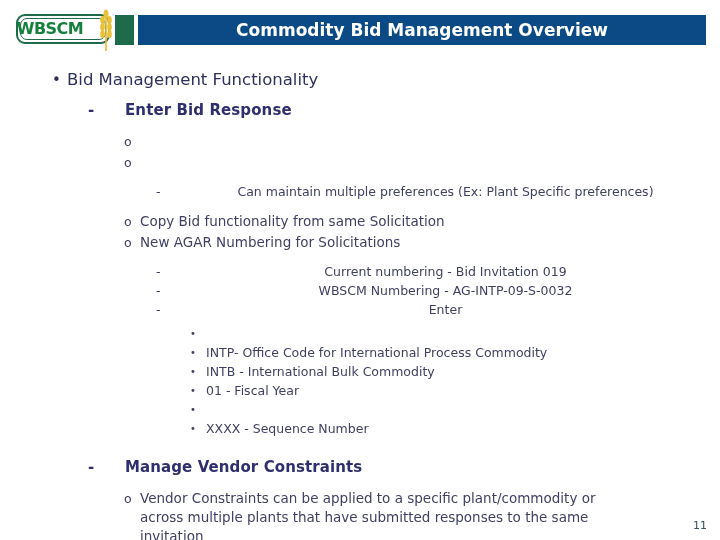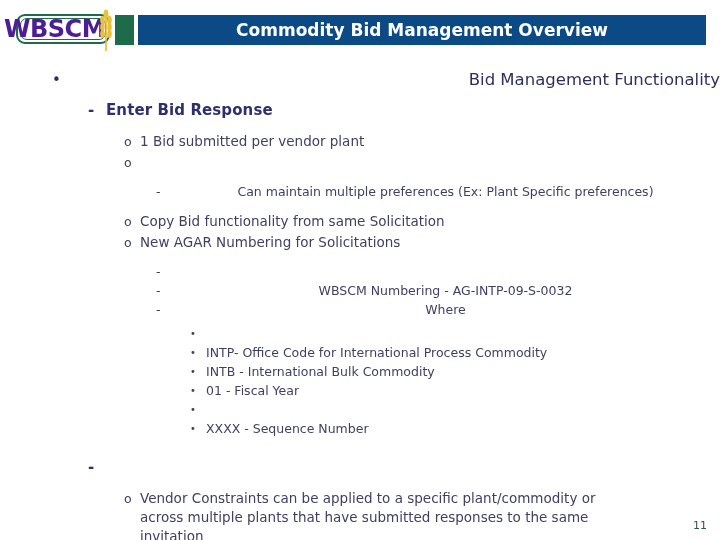--- a/index.html
+++ b/index.html
@@ -47,23 +47,23 @@
   .logo-text {
     position: absolute;
     left: 4px;
     top: 16px;
     width: 92px;
     height: 26px;
     line-height: 26px;
     text-align: center;
     font-family: "DejaVu Sans", sans-serif;
     font-weight: bold;
-    font-size: 24px;
+    font-size: 16px;
     letter-spacing: -0.5px;
-    color: #4c1d95;
+    color: #15803d;
     z-index: 3;
   }
   .wheat {
     position: absolute;
     left: 97px;
     top: 8px;
     width: 18px;
     height: 44px;
     z-index: 4;
   }
@@ -120,32 +120,32 @@
   }
 
   
   .lvl1 {
     font-size: 16.5px;
     color: #2f2f5e;
     margin: 4px 0 2px 0;
     padding-left: 52px;
   }
   .lvl1 .marker { width: 15px; font-size: 15px; line-height: 20px; }
-  .lvl1 .text   { line-height: 20px; text-align: right; }
+  .lvl1 .text   { line-height: 20px; }
 
   
   .lvl2 {
     font-size: 15px;
     font-weight: bold;
     color: #2f2f6e;
     margin: 4px 0 2px 0;
     padding-left: 88px;
   }
   .lvl2 .marker { width: 18px; line-height: 20px; }
-  .lvl2 .text   { line-height: 20px; letter-spacing: 0.1px; }
+  .lvl2 .text   { line-height: 20px; letter-spacing: 0.1px; margin-left: 19px; }
 
   
   .lvl3 {
     font-size: 13.5px;
     color: #3f3f63;
     margin: 2px 0;
     padding-left: 124px;
   }
   .lvl3 .marker { width: 16px; line-height: 19px; font-size: 12.5px; }
   .lvl3 .text   { line-height: 19px; }
@@ -224,21 +224,20 @@
 
   <div class="row lvl2">
     <span class="marker">-</span>
     <span class="text">Enter Bid Response</span>
   </div>
 
   <div class="spacer-md"></div>
 
   <div class="row lvl3">
     <span class="marker">o</span>
-    <span class="text">1 Bid submitted per vendor plant</span>
   </div>
 
   <div class="row lvl3">
     <span class="marker">o</span>
   </div>
 
   <div class="spacer-md"></div>
 
   <div class="row lvl4">
     <span class="marker">-</span>
@@ -254,30 +253,31 @@
 
   <div class="row lvl3">
     <span class="marker">o</span>
     <span class="text">New AGAR Numbering for Solicitations</span>
   </div>
 
   <div class="spacer-md"></div>
 
   <div class="row lvl4">
     <span class="marker">-</span>
+    <span class="text">Current numbering  - Bid Invitation 019</span>
   </div>
 
   <div class="row lvl4">
     <span class="marker">-</span>
     <span class="text">WBSCM Numbering - AG-INTP-09-S-0032</span>
   </div>
 
   <div class="row lvl4">
     <span class="marker">-</span>
-    <span class="text">Where</span>
+    <span class="text">Enter</span>
   </div>
 
   <div class="spacer-sm"></div>
 
   <div class="row lvl5">
     <span class="marker">•</span>
   </div>
 
   <div class="row lvl5">
     <span class="marker">•</span>
@@ -300,20 +300,21 @@
 
   <div class="row lvl5">
     <span class="marker">•</span>
     <span class="text">XXXX - Sequence Number</span>
   </div>
 
   <div class="spacer-lg"></div>
 
   <div class="row lvl2">
     <span class="marker">-</span>
+    <span class="text">Manage Vendor Constraints</span>
   </div>
 
   <div class="spacer-md"></div>
 
   <div class="row lvl3" style="padding-right:84px;">
     <span class="marker">o</span>
     <span class="text">Vendor Constraints can be applied to a specific plant/commodity or across multiple plants that have submitted responses to the same invitation</span>
   </div>
 
 </div>

